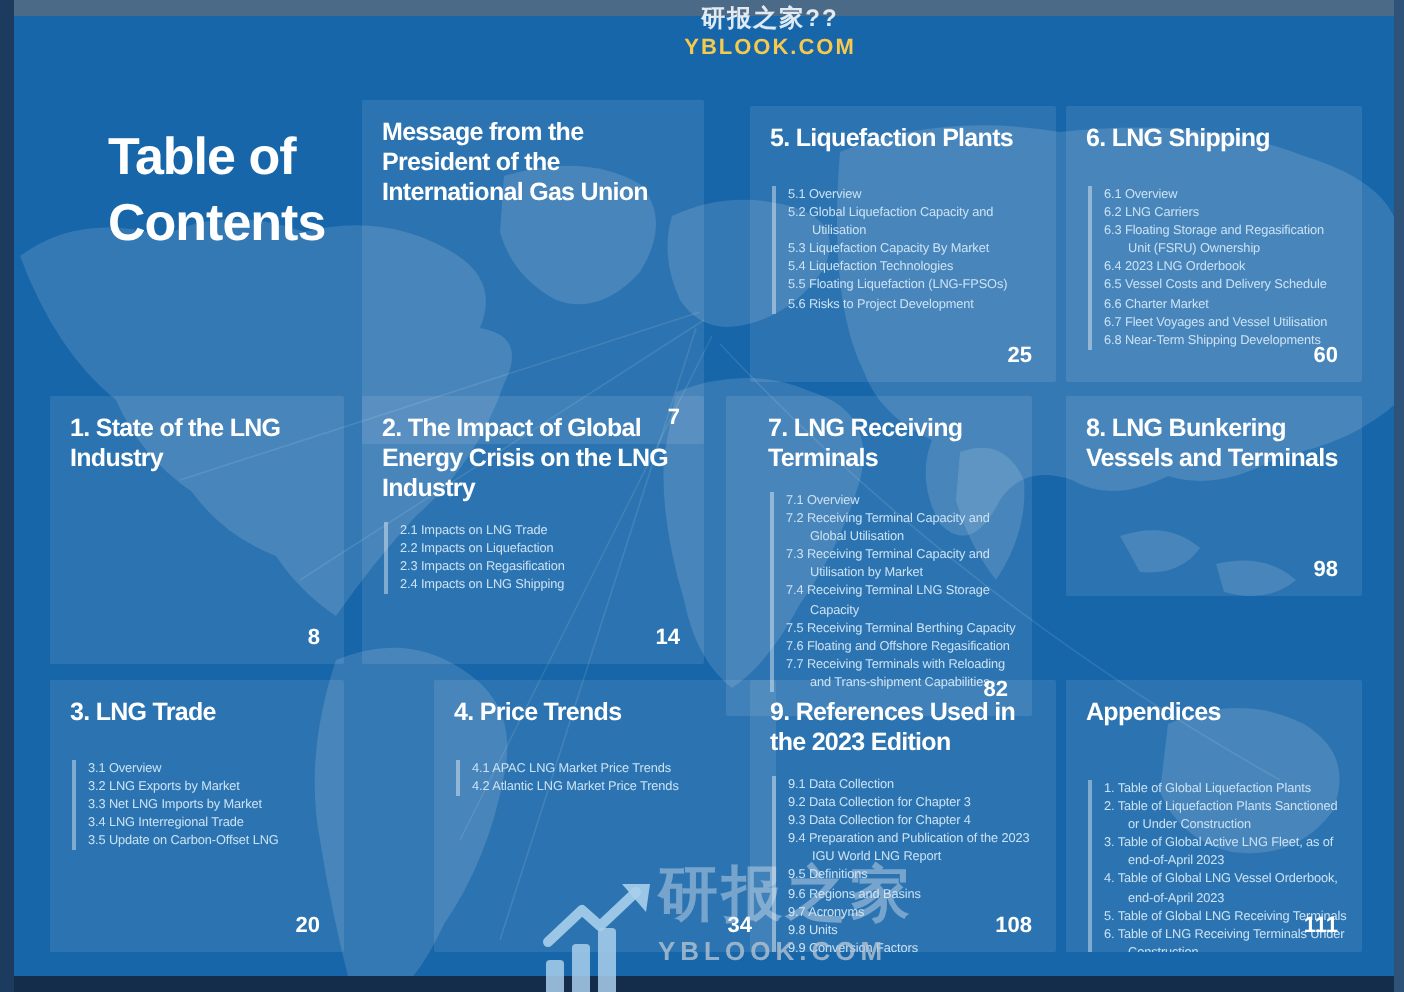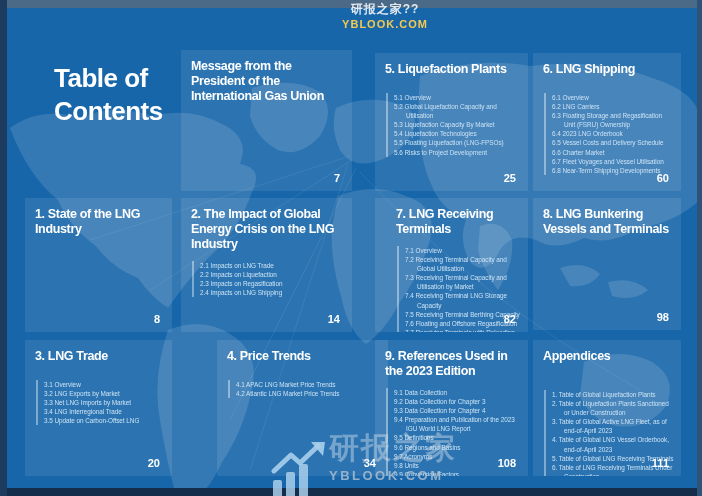--- a/index.html
+++ b/index.html
@@ -93,21 +93,21 @@
     </g>
   </svg>
 
   <div class="frame frame-top"></div>
   <div class="frame frame-bottom"></div>
   <div class="frame frame-left"></div>
   <div class="frame frame-right"></div>
 
   <h1 id="page-title">Table of Contents</h1>
 
-  <section class="card" style="left:181px; top:50px; width:171px; height:141px;">
+  <section class="card" style="left:181px; top:50px; width:171px; height:172px;">
     <h2 class="card-title">Message from the President of the International Gas Union</h2>
     <span class="card-page">7</span>
   </section>
 
   <section class="card" style="left:375px; top:53px; width:153px; height:138px;">
     <h2 class="card-title">5. Liquefaction Plants</h2>
     <ul class="card-items">
         <li>5.1 Overview</li>
         <li>5.2 Global Liquefaction Capacity and Utilisation</li>
         <li>5.3 Liquefaction Capacity By Market</li>
@@ -142,35 +142,35 @@
     <h2 class="card-title">2. The Impact of Global Energy Crisis on the LNG Industry</h2>
     <ul class="card-items">
         <li>2.1 Impacts on LNG Trade</li>
         <li>2.2 Impacts on Liquefaction</li>
         <li>2.3 Impacts on Regasification</li>
         <li>2.4 Impacts on LNG Shipping</li>
       </ul>
     <span class="card-page">14</span>
   </section>
 
-  <section class="card tight" style="left:375px; top:198px; width:153px; height:134px;padding-left:21px;">
+  <section class="card tight" style="left:363px; top:198px; width:153px; height:160px;padding-left:21px;">
     <h2 class="card-title">7. LNG Receiving Terminals</h2>
     <ul class="card-items">
         <li>7.1 Overview</li>
         <li>7.2 Receiving Terminal Capacity and Global Utilisation</li>
         <li>7.3 Receiving Terminal Capacity and Utilisation by Market</li>
         <li>7.4 Receiving Terminal LNG Storage Capacity</li>
         <li>7.5 Receiving Terminal Berthing Capacity</li>
         <li>7.6 Floating and Offshore Regasification</li>
         <li>7.7 Receiving Terminals with Reloading and Trans-shipment Capabilities</li>
       </ul>
     <span class="card-page">82</span>
   </section>
 
-  <section class="card" style="left:533px; top:198px; width:148px; height:132px;">
+  <section class="card" style="left:533px; top:198px; width:148px; height:100px;">
     <h2 class="card-title">8. LNG Bunkering Vessels and Terminals</h2>
     <span class="card-page">98</span>
   </section>
 
   <section class="card" style="left:25px; top:340px; width:147px; height:136px;">
     <h2 class="card-title">3. LNG Trade</h2>
     <ul class="card-items">
         <li>3.1 Overview</li>
         <li>3.2 LNG Exports by Market</li>
         <li>3.3 Net LNG Imports by Market</li>

